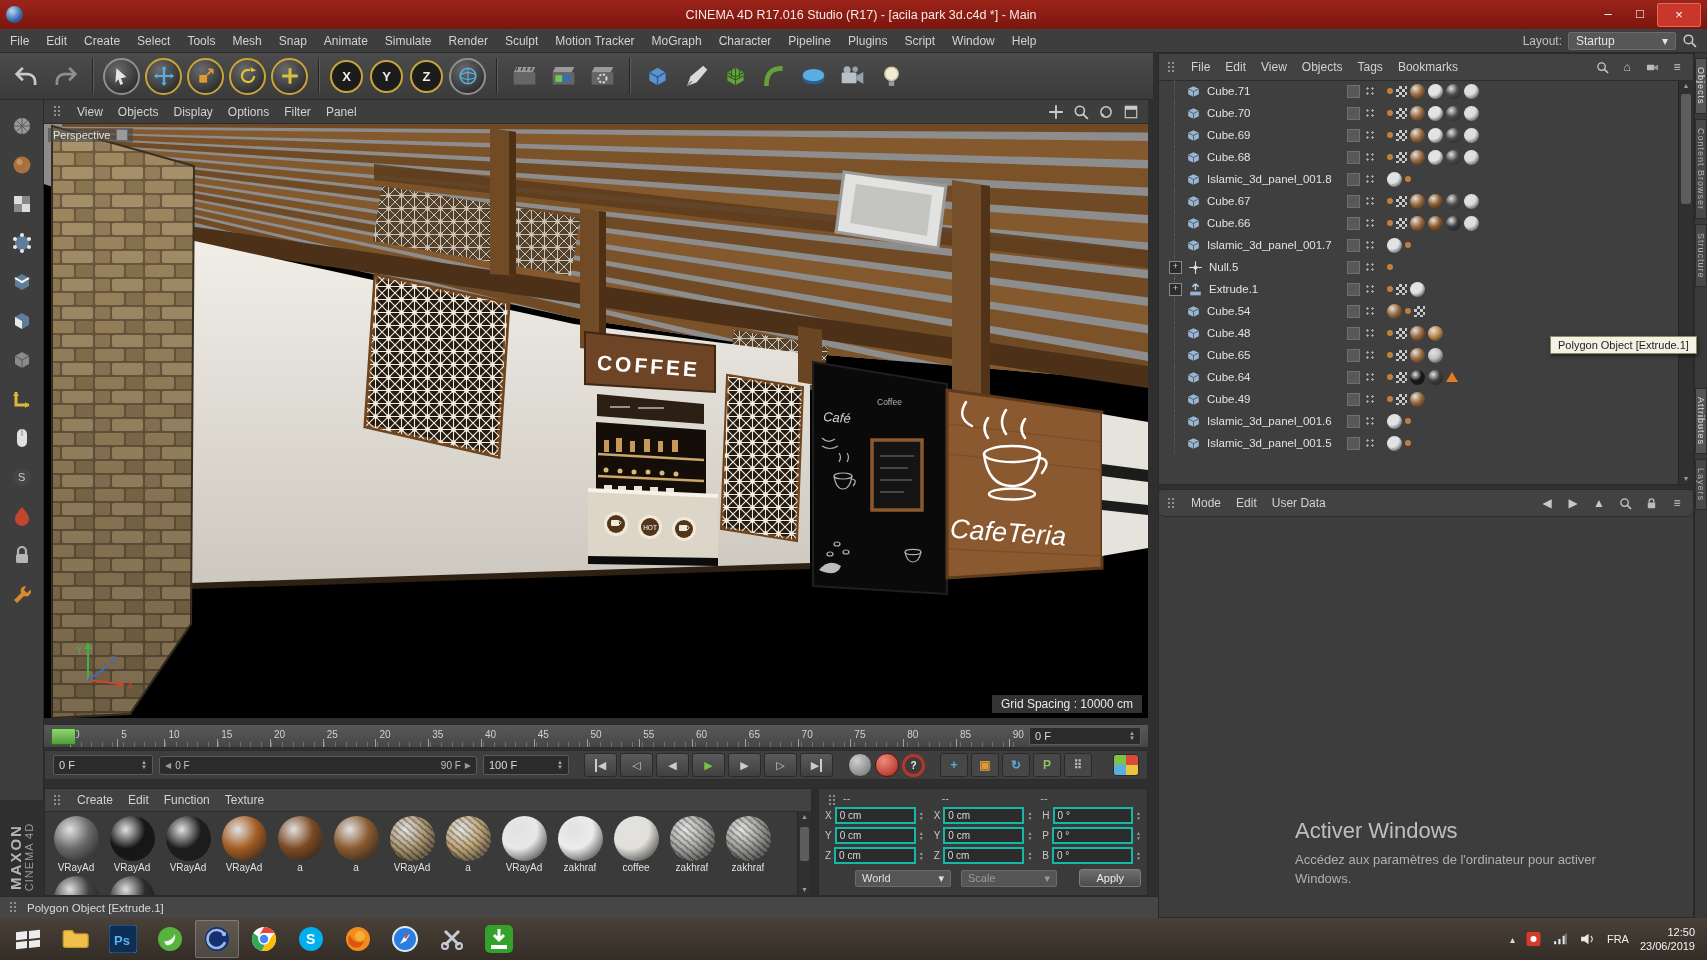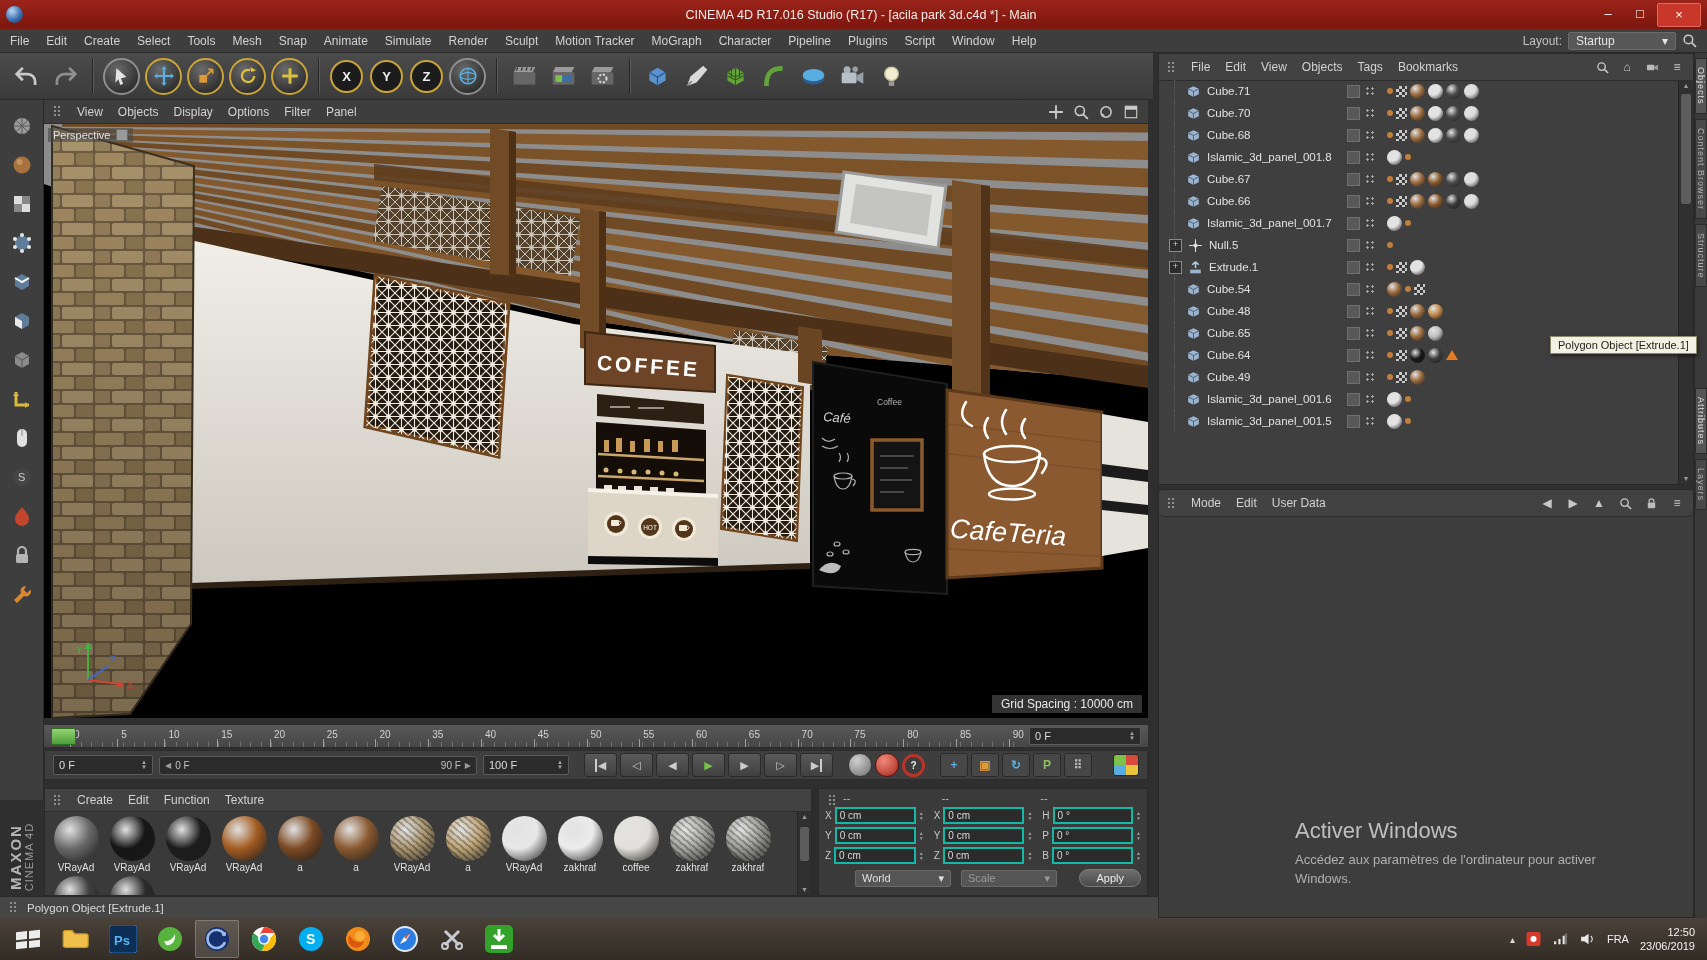--- a/index.html
+++ b/index.html
@@ -115,21 +115,21 @@
   #coord-headers .grip{position:absolute;left:3px;top:4px;}
   .coord-h{color:#bdbdbd;font-size:11px;}
   #coord-grid{display:grid;grid-template-columns:1fr 1fr 1fr;gap:3px 10px;}
   .cfield{display:flex;align-items:center;gap:3px;font-size:10px;color:#c8c8c8;}
   .cfield .box{flex:1;background:#2b2b2b;border:2px solid #14b8a6;padding:0 3px;height:13px;line-height:13px;color:#d8d8d8;}
   .cfield .st{display:flex;flex-direction:column;font-size:5px;color:#9a9a9a;line-height:4.5px;}
   #coord-footer{display:flex;align-items:center;gap:10px;margin-top:5px;padding-left:30px;}
   .csel{background:#555;border:1px solid #6a6a6a;font-size:11px;color:#e0e0e0;padding:0 6px;height:17px;
         display:flex;align-items:center;justify-content:space-between;width:96px;border-radius:2px;box-sizing:border-box;}
   .csel.dim{color:#9a9a9a;}
-  .apply{margin-left:auto;background:linear-gradient(#6e6e6e,#4b4b4b);border:1px solid #7c7c7c;border-radius:9px;
+  .apply{margin-left:auto;background:linear-gradient(#6e6e6e,#4b4b4b);border:1px solid #7c7c7c;border-radius:3px;
          color:#ececec;font-size:11px;padding:2px 16px;}
   
   #om{position:absolute;left:1158px;top:53px;width:536px;height:432px;background:#3f3f3f;border:1px solid #2a2a2a;box-sizing:border-box;}
   #om .panel-menu{height:26px;}
   #om-menu-items{display:flex;gap:15px;}
   #om-menu-icons{margin-left:auto;display:flex;gap:9px;align-items:center;}
   .om-menu-ico{width:16px;height:16px;display:flex;align-items:center;justify-content:center;color:#c8c8c8;font-size:12px;}
   .om-menu-ico svg{width:13px;height:13px;}
   #om-list{position:absolute;left:0;top:26px;right:14px;bottom:0;overflow:hidden;}
   .om-row{height:22px;display:flex;align-items:center;font-size:11.5px;color:#e2e2e2;padding-left:10px;position:relative;}
@@ -1000,20 +1000,40 @@
           <span class="th-sph" style="background: radial-gradient(circle at 35% 30%, rgba(255, 255, 255, 0.85) 0%, rgb(74, 74, 74) 45%, rgba(0, 0, 0, 0.55) 100%);"></span>
           <span class="th-sph" style="background: radial-gradient(circle at 35% 30%, rgba(255, 255, 255, 0.85) 0%, rgb(220, 220, 220) 45%, rgba(0, 0, 0, 0.55) 100%);"></span>
         </span>
       </div>
       <div class="om-row">
         <span class="om-exp-sp"></span>
         <span class="om-icon"><svg viewBox="0 0 16 16">
             <path d="M3 5.5L8 3l5 2.5v5L8 13l-5-2.5z" fill="#9ab4cf"></path>
             <path d="M3 5.5L8 8l5-2.5M8 8v5" stroke="#41546b" stroke-width=".8" fill="none"></path>
           </svg></span>
+        <span class="om-name">Cube.69</span>
+        <span class="om-vis">
+          <span class="v1"></span>
+          <span class="v2"></span>
+        </span>
+        <span class="om-thumbs">
+          <span class="th-dot"></span>
+          <span class="th-checker"></span>
+          <span class="th-sph" style="background: radial-gradient(circle at 35% 30%, rgba(255, 255, 255, 0.85) 0%, rgb(154, 106, 61) 45%, rgba(0, 0, 0, 0.55) 100%);"></span>
+          <span class="th-sph" style="background: radial-gradient(circle at 35% 30%, rgba(255, 255, 255, 0.85) 0%, rgb(227, 227, 227) 45%, rgba(0, 0, 0, 0.55) 100%);"></span>
+          <span class="th-sph" style="background: radial-gradient(circle at 35% 30%, rgba(255, 255, 255, 0.85) 0%, rgb(74, 74, 74) 45%, rgba(0, 0, 0, 0.55) 100%);"></span>
+          <span class="th-sph" style="background: radial-gradient(circle at 35% 30%, rgba(255, 255, 255, 0.85) 0%, rgb(220, 220, 220) 45%, rgba(0, 0, 0, 0.55) 100%);"></span>
+        </span>
+      </div>
+      <div class="om-row">
+        <span class="om-exp-sp"></span>
+        <span class="om-icon"><svg viewBox="0 0 16 16">
+            <path d="M3 5.5L8 3l5 2.5v5L8 13l-5-2.5z" fill="#9ab4cf"></path>
+            <path d="M3 5.5L8 8l5-2.5M8 8v5" stroke="#41546b" stroke-width=".8" fill="none"></path>
+          </svg></span>
         <span class="om-name">Cube.68</span>
         <span class="om-vis">
           <span class="v1"></span>
           <span class="v2"></span>
         </span>
         <span class="om-thumbs">
           <span class="th-dot"></span>
           <span class="th-checker"></span>
           <span class="th-sph" style="background: radial-gradient(circle at 35% 30%, rgba(255, 255, 255, 0.85) 0%, rgb(154, 106, 61) 45%, rgba(0, 0, 0, 0.55) 100%);"></span>
           <span class="th-sph" style="background: radial-gradient(circle at 35% 30%, rgba(255, 255, 255, 0.85) 0%, rgb(227, 227, 227) 45%, rgba(0, 0, 0, 0.55) 100%);"></span>

